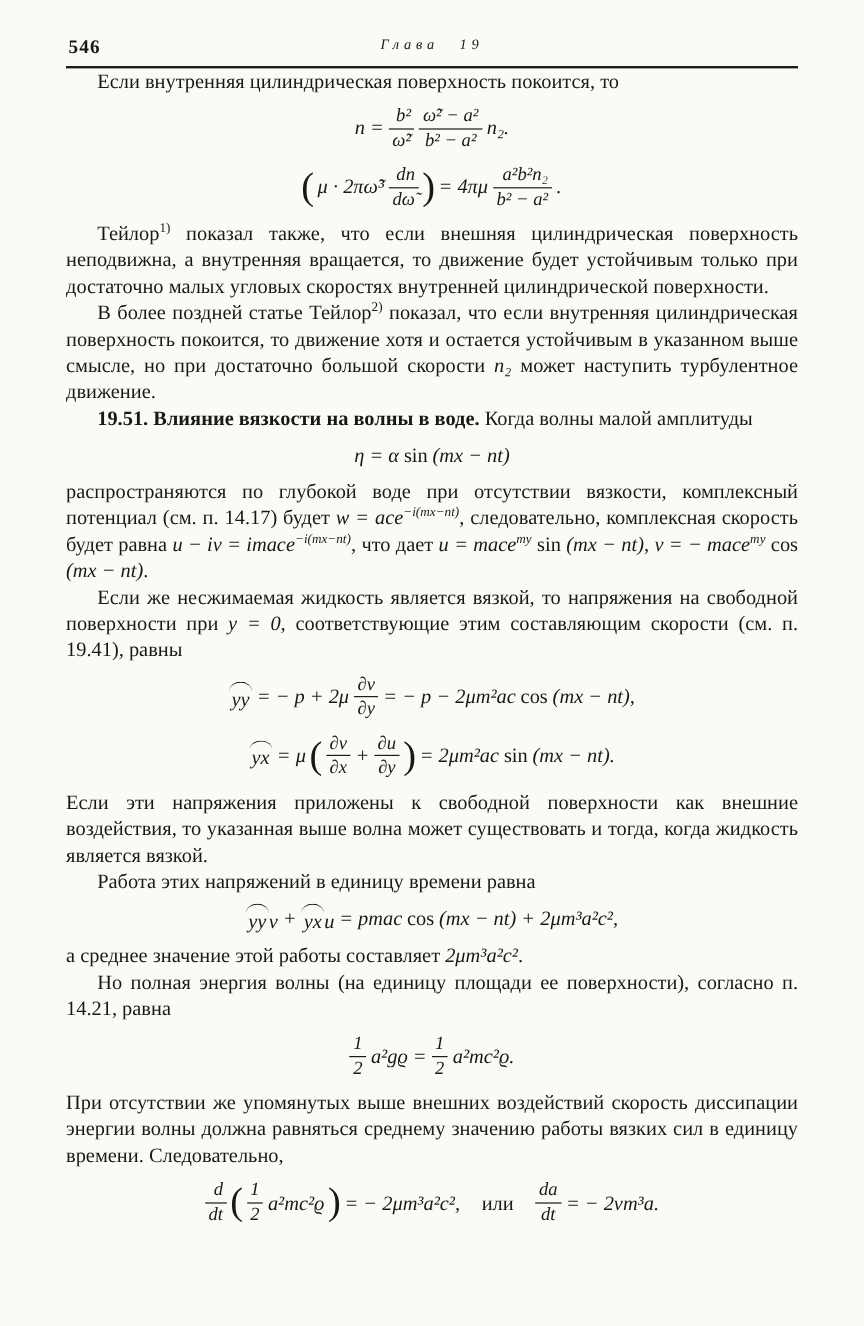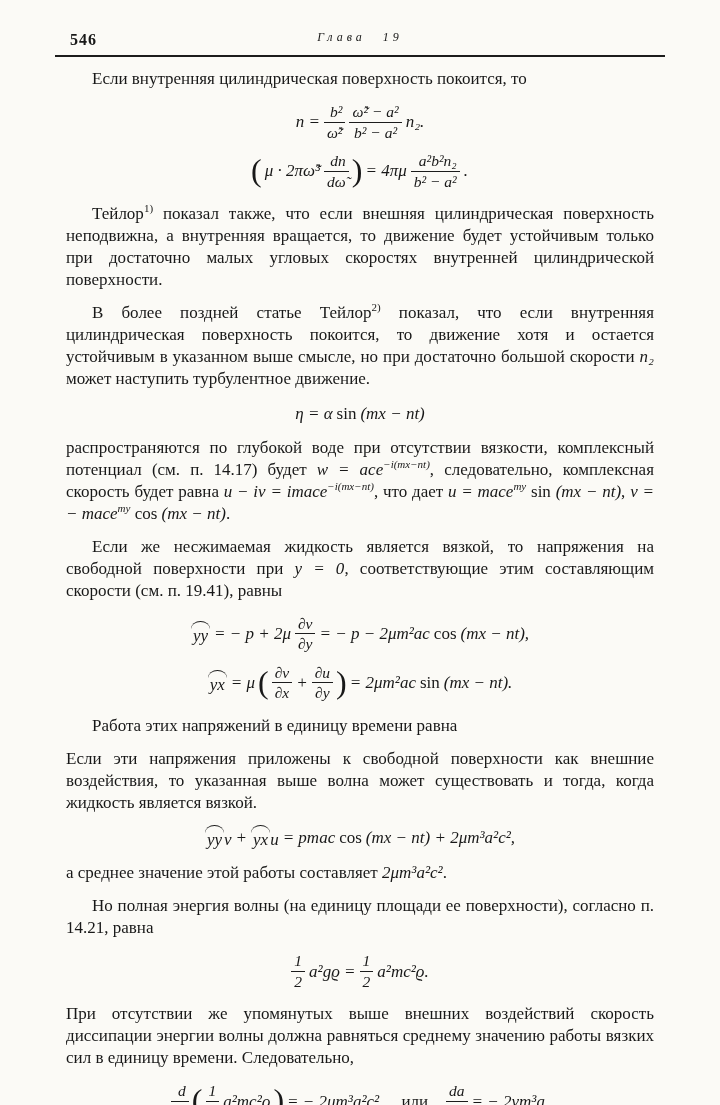--- a/index.html
+++ b/index.html
@@ -4,25 +4,25 @@
 <style>
   html,body{margin:0;padding:0;}
   body{
     width:720px;height:1105px;overflow:hidden;
     background:#fbfaf6;color:#181818;
     font-family:"Liberation Serif","DejaVu Serif",serif;
   }
   .page{padding:30px 55px 0 55px;}
   
   .hdr{position:relative;height:22px;font-size:17px;}
-  .pgnum{position:absolute;left:15px;top:1px;font-weight:bold;letter-spacing:1px;font-size:16px;}
+  .pgnum{position:absolute;left:2px;top:1px;font-weight:bold;letter-spacing:1px;font-size:16px;}
   .runhead{display:block;text-align:center;font-style:italic;letter-spacing:4px;word-spacing:10px;font-size:12px;}
   .rule{border-top:2px solid #1c1c1c;margin-top:3px;}
   
-  p.para{margin:11px;font-size:17px;line-height:22px;text-align:justify;}
+  p.para{margin:0;font-size:17px;line-height:22px;text-align:justify;}
   .ind{text-indent:26px;}
   .first{margin-top:19px;}
   .sect{margin-top:16px;}
   .mi{font-style:italic;}
   sup.fnmark{font-size:11px;line-height:0;}
   sup.msup{font-size:11px;line-height:0;font-style:italic;}
   
   .disp{font-size:17px;text-align:center;font-style:italic;line-height:1.15;margin:7px 0;padding:2px 0;}
   .disp > *{margin:0 2px;vertical-align:middle;}
   .disp .rm{font-style:normal;}
@@ -59,40 +59,41 @@
 
 
   <div class="disp">
     <span class="bp">(</span><i>μ · 2πω̃³</i><span class="frac"><span class="n">dn</span><span class="d">dω̃</span></span><span class="bp">)</span><i>= 4πμ</i><span class="frac"><span class="n">a²b²n₂</span><span class="d">b² − a²</span></span><i>.</i>
   </div>
 
   <p class="para ind"><span>Тейлор</span><sup class="fnmark">1)</sup><span> показал также, что если внешняя цилиндрическая поверхность неподвижна, а внутренняя вращается, то движение будет устойчивым только при достаточно малых угловых скоростях внутренней цилиндрической поверхности.</span></p>
 
   <p class="para ind"><span>В более поздней статье Тейлор</span><sup class="fnmark">2)</sup><span> показал, что если внутренняя цилиндрическая поверхность покоится, то движение хотя и остается устойчивым в указанном выше смысле, но при достаточно большой скорости </span><i class="mi">n₂</i><span> может наступить турбулентное движение.</span></p>
 
+  <p class="para ind sect"><b>19.51. Влияние вязкости на волны в воде.</b><span> Когда волны малой амплитуды</span></p>
 
   <div class="disp">
     <i>η = α</i><span class="rm">sin</span><i>(mx − nt)</i>
   </div>
 
   <p class="para"><span>распространяются по глубокой воде при отсутствии вязкости, комплексный потенциал (см. п. 14.17) будет </span><i class="mi">w = ace</i><sup class="msup">−i(mx−nt)</sup><span>, следовательно, комплексная скорость будет равна </span><i class="mi">u − iv = imace</i><sup class="msup">−i(mx−nt)</sup><span>, что дает </span><i class="mi">u = mace</i><sup class="msup">my</sup><span> sin </span><i class="mi">(mx − nt)</i><span>, </span><i class="mi">v = − mace</i><sup class="msup">my</sup><span> cos </span><i class="mi">(mx − nt)</i><span>.</span></p>
 
   <p class="para ind"><span>Если же несжимаемая жидкость является вязкой, то напряжения на свободной поверхности при </span><i class="mi">y = 0</i><span>, соответствующие этим составляющим скорости (см. п. 19.41), равны</span></p>
 
   <div class="disp">
     <span class="hat">yy</span><i>= − p + 2μ</i><span class="frac"><span class="n">∂v</span><span class="d">∂y</span></span><i>= − p − 2μm²ac</i><span class="rm">cos</span><i>(mx − nt),</i>
   </div>
 
   <div class="disp">
     <span class="hat">yx</span><i>= μ</i><span class="bp">(</span><span class="frac"><span class="n">∂v</span><span class="d">∂x</span></span><i>+</i><span class="frac"><span class="n">∂u</span><span class="d">∂y</span></span><span class="bp">)</span><i>= 2μm²ac</i><span class="rm">sin</span><i>(mx − nt).</i>
   </div>
 
+  <p class="para"><span>Если эти напряжения приложены к свободной поверхности как внешние воздействия, то указанная выше волна может существовать и тогда, когда жидкость является вязкой.</span></p>
+
   <p class="para ind"><span>Работа этих напряжений в единицу времени равна</span></p>
-
-  <p class="para"><span>Если эти напряжения приложены к свободной поверхности как внешние воздействия, то указанная выше волна может существовать и тогда, когда жидкость является вязкой.</span></p>
 
   <div class="disp">
     <span class="grp"><span class="hat">yy</span><i>v</i></span><i>+</i><span class="grp"><span class="hat">yx</span><i>u</i></span><i>= pmac</i><span class="rm">cos</span><i>(mx − nt) + 2μm³a²c²,</i>
   </div>
 
   <p class="para"><span>а среднее значение этой работы составляет </span><i class="mi">2μm³a²c²</i><span>.</span></p>
 
   <p class="para ind"><span>Но полная энергия волны (на единицу площади ее поверхности), согласно п. 14.21, равна</span></p>
 
   <div class="disp">

